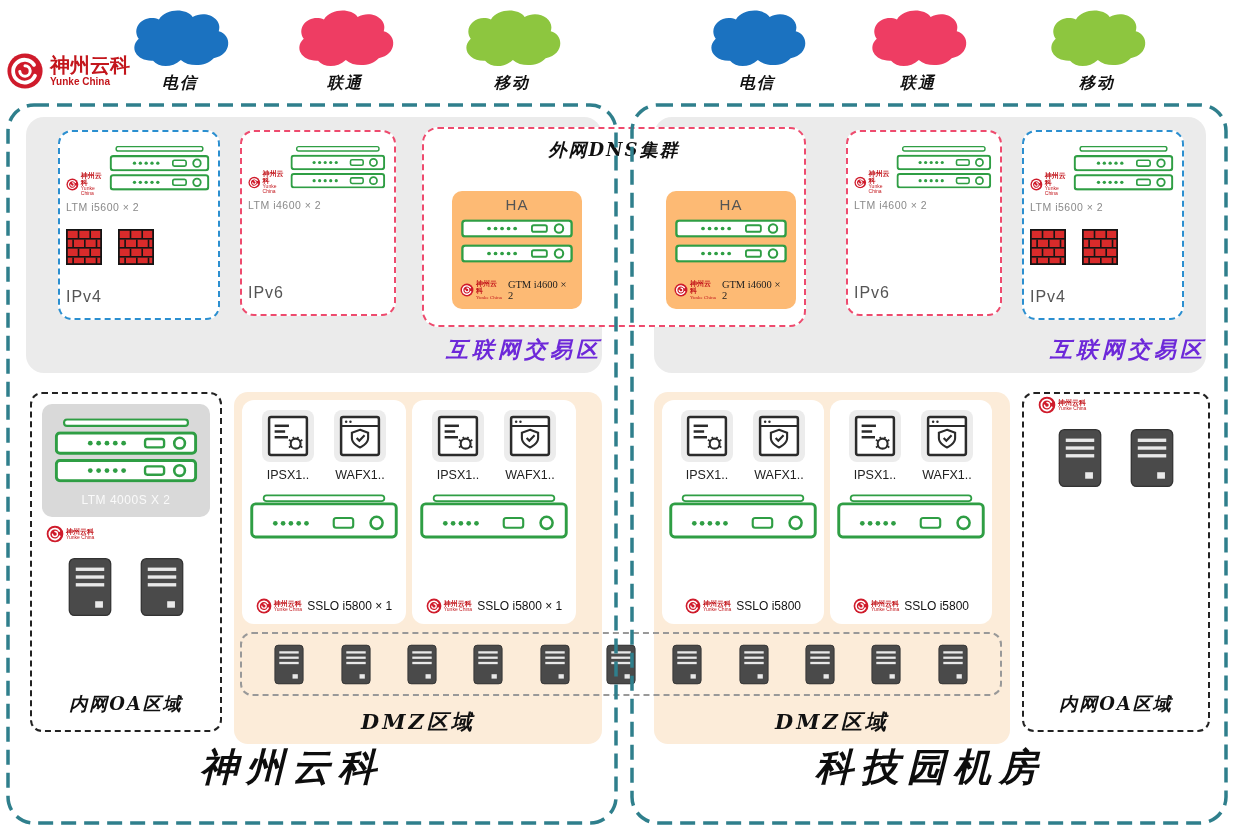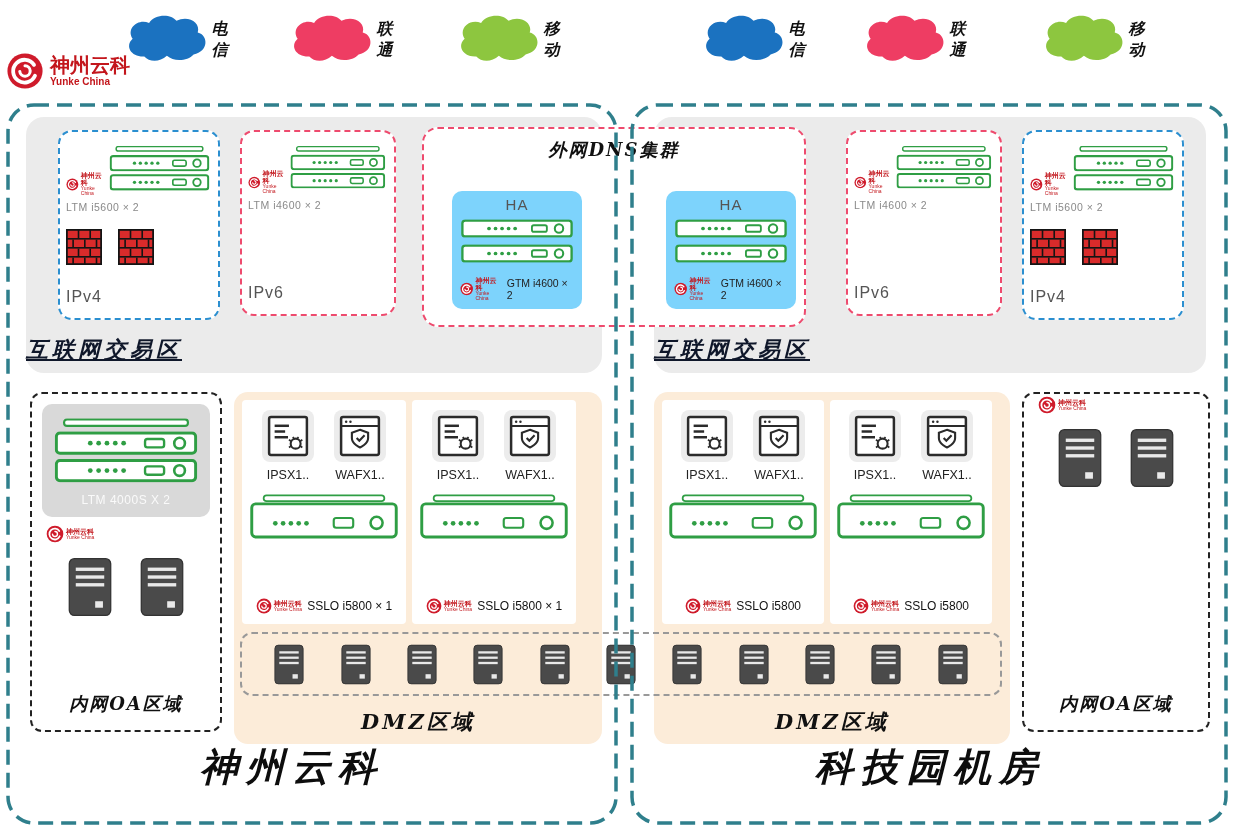--- a/index.html
+++ b/index.html
@@ -7,62 +7,62 @@
           font-family:"Liberation Sans",sans-serif;}
   .c{position:absolute;}
   .defs{position:absolute;width:0;height:0;overflow:hidden;}
 
   
   .brand{display:flex;align-items:center;gap:6px;}
   .brand-name{font-size:20px;font-weight:bold;color:#c3161c;line-height:1.05;}
   .brand-sub{font-size:10px;font-weight:bold;color:#c3161c;}
 
   
-  .cloud{display:flex;flex-direction:row;align-items:center;width:118px;}
+  .cloud{display:flex;flex-direction:column;align-items:center;width:118px;}
   .cloud-label{margin-top:3px;font:italic bold 16px "DejaVu Serif",serif;color:#111;letter-spacing:2px;}
 
   
   .zone{background:#ebebeb;border-radius:18px;}
-  .zone-label{position:absolute;bottom:8px;left:0;width:100%;text-align:left;
-              font:italic bold 22px "DejaVu Serif",serif;color:#0f172a;letter-spacing:4px;text-decoration:underline;}
+  .zone-label{position:absolute;bottom:8px;left:0;width:100%;text-align:right;
+              font:italic bold 22px "DejaVu Serif",serif;color:#6d28d9;letter-spacing:4px;}
 
   
   .net-box{background:#fff;border-radius:14px;display:flex;flex-direction:column;
            padding:10px 6px 12px;box-sizing:border-box;}
   .ipv4{border:2px dashed #2b8fd0;}
   .ipv6{border:2px dashed #ee4b6e;}
   .device-row{display:flex;align-items:flex-end;gap:2px;}
   .dev-label{margin-top:5px;font-size:10.5px;color:#8a8a8a;letter-spacing:.5px;}
   .fw-row{display:flex;gap:16px;margin-top:16px;}
   .net-label{margin-top:auto;font-size:16px;color:#555;letter-spacing:1px;}
 
   
   .dns{background:#fff;border:2px dashed #ee4b6e;border-radius:16px;}
   .dns-title{position:absolute;top:9px;left:0;width:100%;text-align:center;
              font:italic bold 18px "DejaVu Serif",serif;color:#111;letter-spacing:2px;}
-  .ha{background:#7dd3fc;border-radius:10px;display:flex;flex-direction:column;align-items:center;
+  .ha{background:#fdba74;border-radius:10px;display:flex;flex-direction:column;align-items:center;
       padding:5px 8px 8px;box-sizing:border-box;}
   .ha-label{font-size:15px;color:#555;letter-spacing:1px;}
   .ha svg.unit{margin-top:6px;}
-  .gtm-row{margin-top:auto;display:flex;align-items:center;gap:4px;font-size:10.5px;color:#222;}
+  .gtm-row{margin-top:auto;display:flex;align-items:center;gap:4px;font-size:10.5px;color:#222;font-family:Liberation Serif, serif;}
 
   
   .oa{background:#fff;border:2.5px dashed #222;border-radius:12px;display:flex;flex-direction:column;
       box-sizing:border-box;}
   .oa-gray{background:#d9d9d9;border-radius:10px;margin:10px 10px 6px;display:flex;flex-direction:column;
            align-items:center;padding:14px 8px 10px;}
   .oa-dev-label{margin-top:8px;font-size:12px;color:#fafafa;letter-spacing:.5px;}
   .oa-logo-row{padding-left:14px;margin-top:2px;}
   .oa-servers{display:flex;justify-content:center;gap:28px;margin-top:10px;}
   .oa-label{margin-top:auto;text-align:center;padding-bottom:14px;
             font:italic bold 18px "DejaVu Serif",serif;color:#111;letter-spacing:2px;}
 
   
   .dmz{background:#fcecd9;border-radius:14px;}
-  .dmz-sub{position:absolute;background:#fff;border-radius:4px;display:flex;flex-direction:column;
+  .dmz-sub{position:absolute;background:#fff;border-radius:12px;display:flex;flex-direction:column;
            align-items:center;padding:10px 6px;box-sizing:border-box;}
   .icon-row{display:flex;gap:20px;}
   .icon-col{display:flex;flex-direction:column;align-items:center;}
   .tile{background:#ececec;border-radius:8px;width:52px;height:52px;display:flex;align-items:center;justify-content:center;}
   .icon-label{margin-top:6px;font-size:12.5px;color:#222;}
   .dmz-sub svg.sslo{margin-top:12px;}
   .sslo-row{margin-top:auto;display:flex;align-items:center;gap:5px;font-size:12px;color:#111;}
   .dmz-label{position:absolute;bottom:8px;left:0;width:100%;text-align:center;
              font:italic bold 21px "DejaVu Serif",serif;color:#111;letter-spacing:3px;}
 

